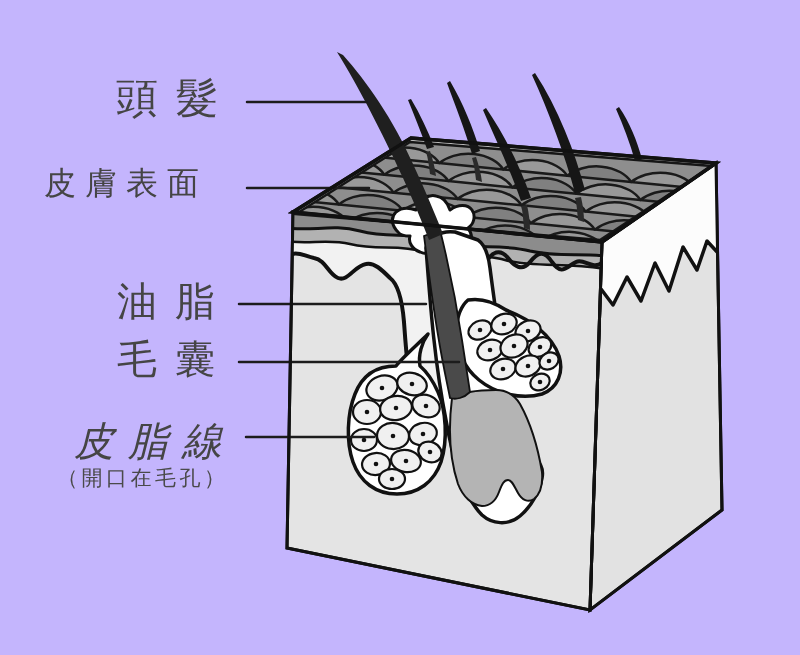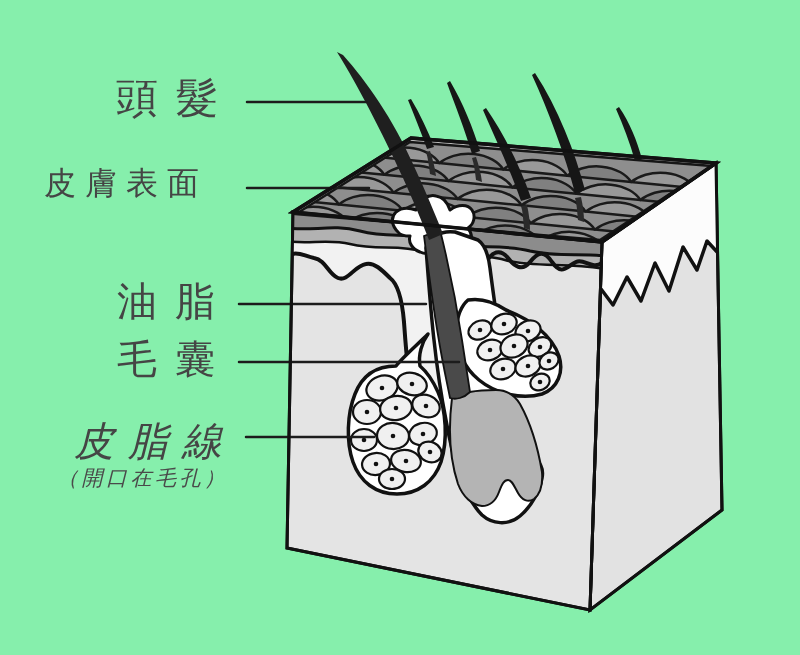--- a/index.html
+++ b/index.html
@@ -1,36 +1,36 @@
 <!DOCTYPE html>
 <html><head>
 <meta charset="utf-8">
 <style>
   html,body{margin:0;padding:0;background:#ffffff;}
   #stage{
     position:relative;
     width:800px;height:655px;
-    background:#86efac;
+    background:#c4b5fd;
     overflow:hidden;
     font-family:"Liberation Sans","DejaVu Sans",sans-serif;
   }
   #skin-svg{position:absolute;left:0;top:0;}
   .label{
     position:absolute;
     color:#454545;
     line-height:1;
     white-space:nowrap;
     user-select:none;
   }
   .label-hair        {left:116px;top:77px; font-size:42px;letter-spacing:18px;}
   .label-skin-surface{left:44px; top:167px;font-size:32px;letter-spacing:9px;}
   .label-sebum       {left:117px;top:281px;font-size:40px;letter-spacing:18px;}
   .label-follicle    {left:117px;top:339px;font-size:40px;letter-spacing:18px;}
   .label-gland       {left:74px; top:415px;font-size:40px;letter-spacing:14px;font-style:italic;margin-top:6px;}
-  .label-gland-note  {left:57px; top:467px;font-size:21px;letter-spacing:3.5px;font-style:italic;color:#4a4a4a;text-align:center;}
+  .label-gland-note  {left:57px; top:467px;font-size:21px;letter-spacing:3.5px;color:#4a4a4a;text-align:center;}
 </style>
 </head>
 <body>
 
 <div id="stage">
 
   <svg id="skin-svg" width="800" height="655" viewBox="0 0 800 655">
     <defs>
       <clipPath id="clip-top">
           <polygon points="296,214 410,142 712,166 600,240"></polygon>

